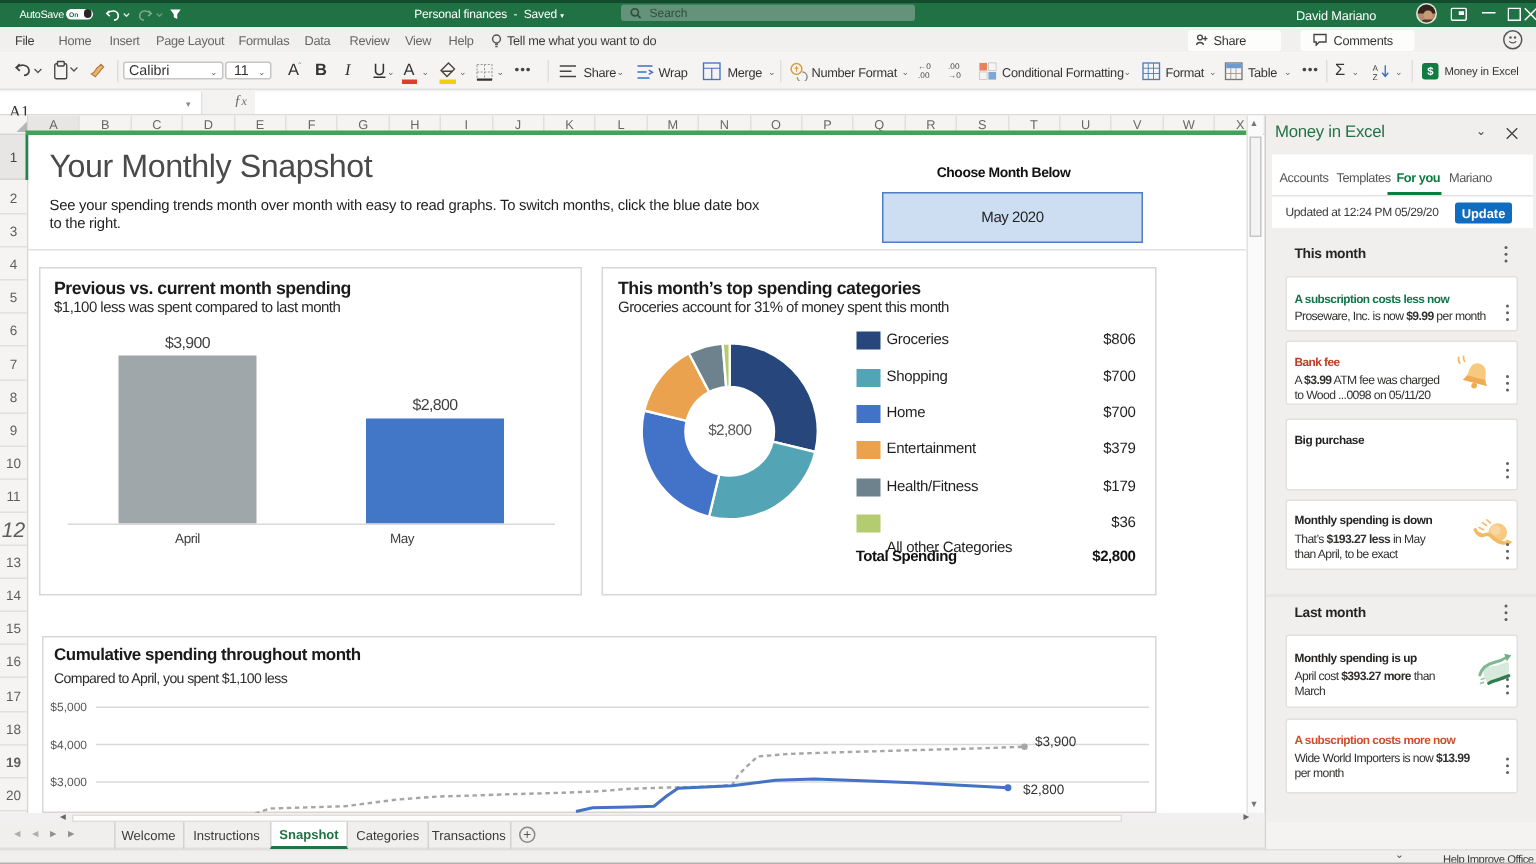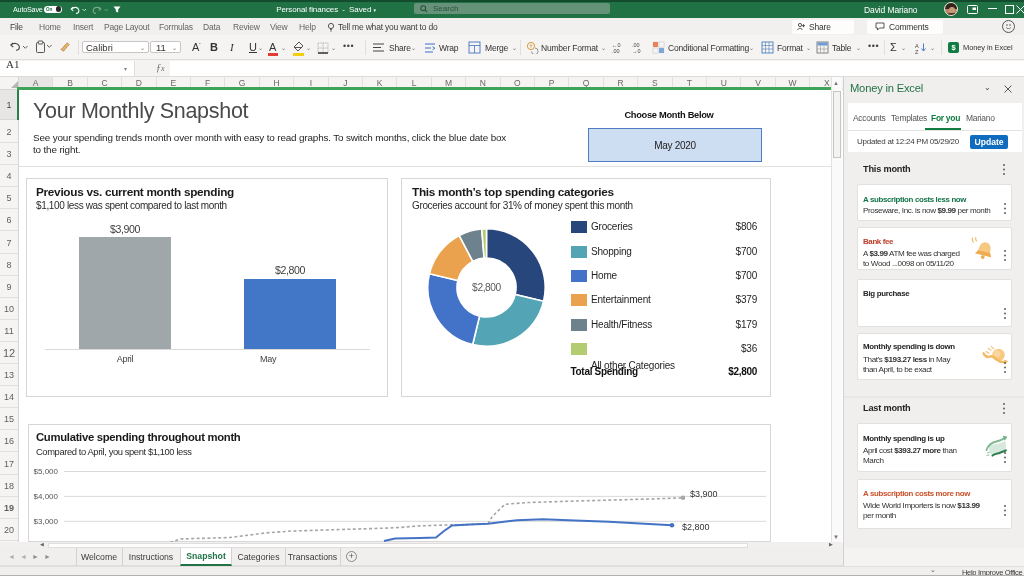--- a/index.html
+++ b/index.html
@@ -187,21 +187,21 @@
     <path d="M8.5 1.5 v7 M6.5 6.5 l2 2.5 l2 -2.5" fill="none" stroke="#3b6fc4" stroke-width="0.9"></path>
   </svg>
 <div class="abs" style="left:930px;top:43.5px;font-size:6px;color:#666;">⌄</div>
 <div class="abs" style="left:941px;top:40px;width:1px;height:15px;background:#e1dfdd;"></div>
 <div class="abs" style="left:948px;top:41.5px;width:11px;height:11px;background:#107c41;border-radius:2px;"></div>
 <div class="abs" style="left:951.5px;top:42.5px;font-size:7.5px;color:#fff;font-weight:bold;">$</div>
 <div class="abs" style="left:963px;top:43px;font-size:7.5px;letter-spacing:-0.1px;color:#333;">Money in Excel</div>
 
 <div class="abs" style="left:0;top:60px;width:1024px;height:17px;background:#f5f3f2;border-bottom:1px solid #dddbd9;"></div>
 <div class="abs" style="left:0;top:60.5px;width:135px;height:15.5px;background:#fff;border-right:1px solid #e1dfdd;"></div>
-<div class="abs" style="left:6px;top:58px;font-size:11px;color:#333;font-family:Liberation Serif, serif;">A1</div>
+<div class="abs" style="left:6px;top:69px;font-size:11px;color:#333;font-family:Liberation Serif, serif;">A1</div>
 <div class="abs" style="left:124px;top:65px;font-size:6px;color:#888;">▾</div>
 <div class="abs" style="left:156px;top:61.5px;font-size:10px;font-style:italic;color:#6e6d6b;font-family:'Liberation Serif',serif;">ƒ<span style="font-size:8px;">x</span></div>
 <div class="abs" style="left:170px;top:60.5px;width:854px;height:15.5px;background:#fff;"></div>
 
 <div class="abs" id="colheads" style="left:0;top:77px;width:845px;height:13px;background:#f5f4f3;">
     <div style="position:absolute;left:0;top:0;width:19px;height:13px;border-right:1px solid #d8d6d4;border-bottom:1px solid #d8d6d4;"></div>
     <svg style="position:absolute;left:11px;top:4px;" width="8" height="8">
       <path d="M7 0 L7 7 L0 7 Z" fill="#b8b6b4"></path>
     </svg>
     <div style="position:absolute;left:19px;top:0;width:34.4px;height:13px;border-right:1px solid #e2e0de;border-bottom:1px solid #d8d6d4;font-size:8.5px;color:#686764;text-align:center;line-height:13px;background:#e8e6e4;">A</div>
@@ -235,21 +235,21 @@
     <div style="position:absolute;left:0;top:31px;width:18px;height:22.1px;border-bottom:1px solid #e2e0de;font-size:9px;color:#5f5e5d;text-align:center;line-height:22.1px;">2</div>
     <div style="position:absolute;left:0;top:53.099999999999994px;width:18px;height:22.1px;border-bottom:1px solid #e2e0de;font-size:9px;color:#5f5e5d;text-align:center;line-height:22.1px;">3</div>
     <div style="position:absolute;left:0;top:75.19999999999999px;width:18px;height:22.1px;border-bottom:1px solid #e2e0de;font-size:9px;color:#5f5e5d;text-align:center;line-height:22.1px;">4</div>
     <div style="position:absolute;left:0;top:97.30000000000001px;width:18px;height:22.1px;border-bottom:1px solid #e2e0de;font-size:9px;color:#5f5e5d;text-align:center;line-height:22.1px;">5</div>
     <div style="position:absolute;left:0;top:119.4px;width:18px;height:22.1px;border-bottom:1px solid #e2e0de;font-size:9px;color:#5f5e5d;text-align:center;line-height:22.1px;">6</div>
     <div style="position:absolute;left:0;top:141.5px;width:18px;height:22.1px;border-bottom:1px solid #e2e0de;font-size:9px;color:#5f5e5d;text-align:center;line-height:22.1px;">7</div>
     <div style="position:absolute;left:0;top:163.60000000000002px;width:18px;height:22.1px;border-bottom:1px solid #e2e0de;font-size:9px;color:#5f5e5d;text-align:center;line-height:22.1px;">8</div>
     <div style="position:absolute;left:0;top:185.70000000000005px;width:18px;height:22.1px;border-bottom:1px solid #e2e0de;font-size:9px;color:#5f5e5d;text-align:center;line-height:22.1px;">9</div>
     <div style="position:absolute;left:0;top:207.8px;width:18px;height:22.1px;border-bottom:1px solid #e2e0de;font-size:9px;color:#5f5e5d;text-align:center;line-height:22.1px;">10</div>
     <div style="position:absolute;left:0;top:229.89999999999998px;width:18px;height:22.1px;border-bottom:1px solid #e2e0de;font-size:9px;color:#5f5e5d;text-align:center;line-height:22.1px;">11</div>
-    <div style="position:absolute;left:0;top:252px;width:18px;height:22.1px;border-bottom:1px solid #e2e0de;font-size:11px;color:#5f5e5d;text-align:center;line-height:22.1px;">12</div>
+    <div style="position:absolute;left:0;top:252px;width:18px;height:22.1px;border-bottom:1px solid #e2e0de;font-size:14px;color:#5f5e5d;text-align:center;line-height:22.1px;font-style:italic;">12</div>
     <div style="position:absolute;left:0;top:274.1px;width:18px;height:22.1px;border-bottom:1px solid #e2e0de;font-size:9px;color:#5f5e5d;text-align:center;line-height:22.1px;">13</div>
     <div style="position:absolute;left:0;top:296.20000000000005px;width:18px;height:22.1px;border-bottom:1px solid #e2e0de;font-size:9px;color:#5f5e5d;text-align:center;line-height:22.1px;">14</div>
     <div style="position:absolute;left:0;top:318.3px;width:18px;height:22.1px;border-bottom:1px solid #e2e0de;font-size:9px;color:#5f5e5d;text-align:center;line-height:22.1px;">15</div>
     <div style="position:absolute;left:0;top:340.40000000000003px;width:18px;height:22.1px;border-bottom:1px solid #e2e0de;font-size:9px;color:#5f5e5d;text-align:center;line-height:22.1px;">16</div>
     <div style="position:absolute;left:0;top:362.5px;width:18px;height:22.1px;border-bottom:1px solid #e2e0de;font-size:9px;color:#5f5e5d;text-align:center;line-height:22.1px;">17</div>
     <div style="position:absolute;left:0;top:384.6px;width:18px;height:22.1px;border-bottom:1px solid #e2e0de;font-size:9px;color:#5f5e5d;text-align:center;line-height:22.1px;">18</div>
     <div style="position:absolute;left:0;top:406.70000000000005px;width:18px;height:22.1px;border-bottom:1px solid #e2e0de;font-size:9px;color:#5f5e5d;text-align:center;line-height:22.1px;font-weight:bold;">19</div>
     <div style="position:absolute;left:0;top:428.79999999999995px;width:18px;height:22.1px;border-bottom:1px solid #e2e0de;font-size:9px;color:#5f5e5d;text-align:center;line-height:22.1px;">20</div>
     <div style="position:absolute;left:0;top:450.9000000000001px;width:18px;height:22.1px;border-bottom:1px solid #e2e0de;font-size:9px;color:#5f5e5d;text-align:center;line-height:22.1px;">21</div>
   </div>

